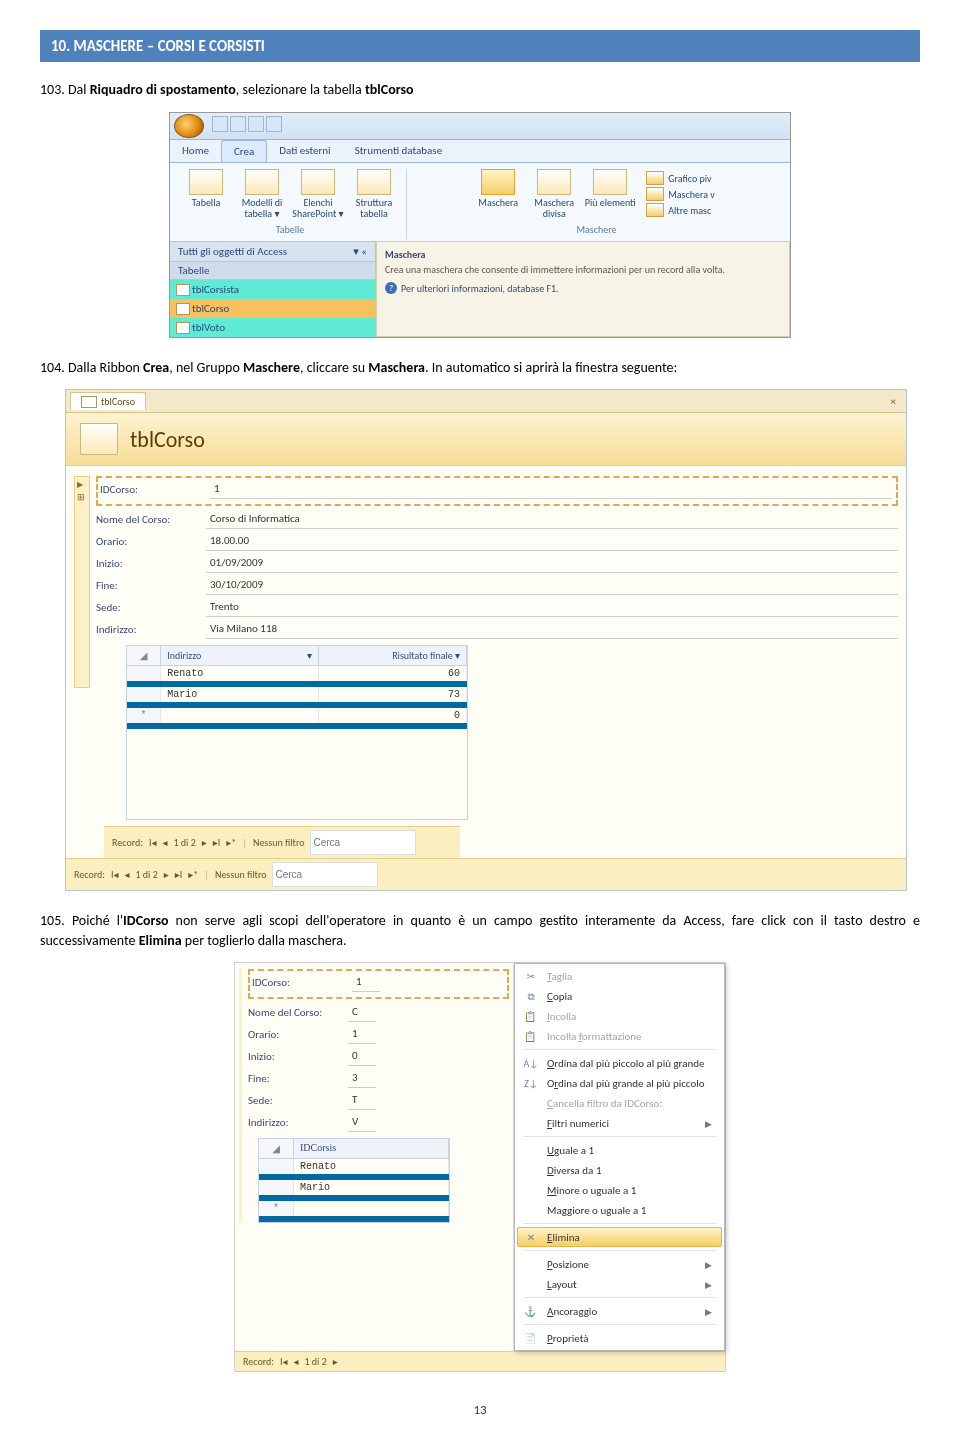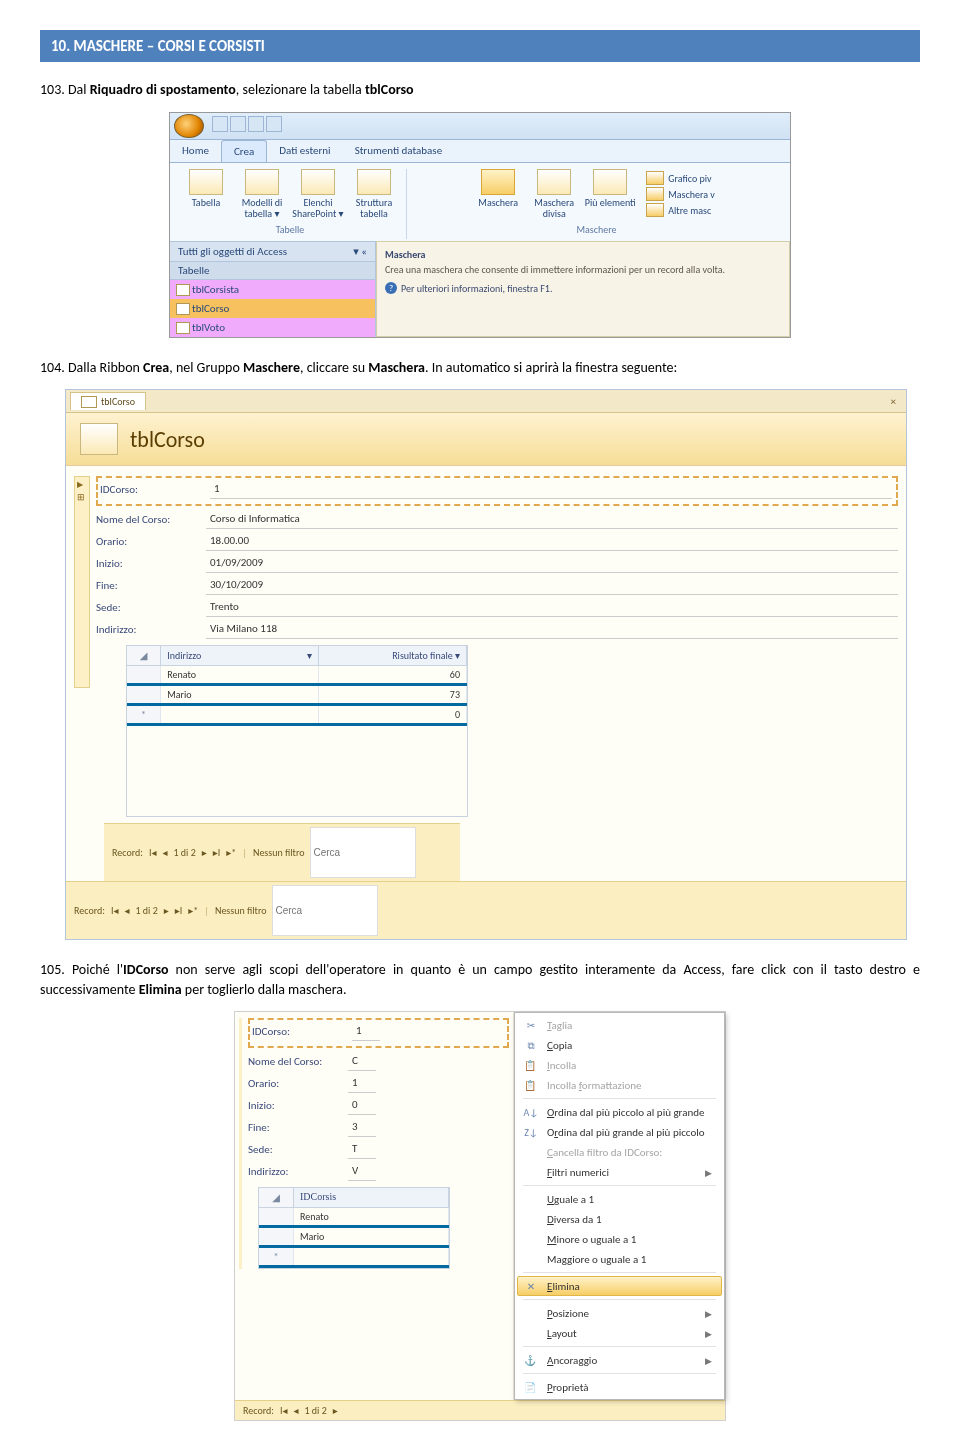--- a/index.html
+++ b/index.html
@@ -100,21 +100,21 @@
   }
   .ribbon-icon.sel .glyph { background: linear-gradient(#fff2c8,#f7ce67); border-color:#d9a637; }
   .ribbon-icon .lbl { font-size:10px; color:#2a4a7a; line-height:1.1; }
   .group-label { font-size:10px; color:#5e7aa2; margin-top:4px; text-align:center; }
   .ribbon-side { padding: 2px 6px; display:flex; flex-direction:column; gap:2px; }
   .ribbon-side-row { display:flex; align-items:flex-end; gap:4px; color:#2a4a7a; font-size:10px; }
   .mini-glyph { width:16px; height:12px; background:linear-gradient(#fff,#f7ce67); border:1px solid #caa34d; }
 
   .lower-area { display:flex; }
   .nav-pane {
-    background:#f0abfc; width:205px;
+    background:#5eead4; width:205px;
     border-top:1px solid #b3c5dc; border-right:1px solid #b3c5dc;
     font-size:11px;
   }
   .nav-header { background:#d7e3f1; padding:3px 8px; color:#2a4a7a; display:flex; justify-content:space-between; border-bottom:1px solid #b3c5dc;}
   .nav-cat { background:#cfdceb; padding:2px 8px; color:#2a4a7a; border-bottom:1px solid #b3c5dc;}
   .nav-item { padding:3px 8px 3px 22px; color:#2a4a7a; position:relative; }
   .nav-item::before {
     content:""; position:absolute; left:6px; top:4px; width:12px; height:10px;
     background:#fff; border:1px solid #b19854;
   }
@@ -156,30 +156,30 @@
   .idcorso-box { border:2px dashed #e1a84e; padding:2px 4px 2px 2px; margin-bottom:4px; }
   .frow { display:flex; align-items:center; margin-bottom:3px; }
   .flabel { width:110px; color:#3a4a7a; font-size:11px; }
   .fval { flex:1; border-bottom:1px solid #ccc; padding:2px 4px; font-size:11px; color:#333; min-height:14px; }
   .subgrid {
     margin: 6px 0 0 30px; width: 340px;
     border:1px solid #c9d3e0;
   }
   .sg-head { display:flex; background:#eef3f9; border-bottom:1px solid #c9d3e0; }
   .sg-head div { padding:3px 6px; font-size:10px; color:#3a4a7a; border-right:1px solid #c9d3e0; }
-  .sg-row { display:flex; border-bottom:3px solid #0369a1; }
+  .sg-row { display:flex; border-bottom:6px solid #0369a1;font-family:Liberation Mono, monospace; }
   .sg-row div { padding:2px 6px; border-right:1px solid #e2e7ef; font-size:10px; color:#333; }
   .sg-c1 { width:22px; background:#f4f6fa; text-align:center; color:#7a88a0 !important;}
   .sg-c2 { width:150px; }
   .sg-c3 { width:140px; text-align:right; }
   .sg-empty { height:90px; }
   .recnav { background:#fbeec1; border-top:1px solid #e5d089; padding:3px 8px; font-size:10px; color:#6b5720; display:flex; align-items:center; gap:6px;}
   .recnav .navbtn { color:#6b5720; }
   .recnav .sep { color:#c5b178; }
-  .recnav input { width:100px; border:1px solid #ddd; font-size:10px; padding:19px 2px;}
+  .recnav input { width:100px; border:1px solid #ddd; font-size:10px; padding:6px 2px;}
 
   
   .ctx-wrap {
     display:inline-block; border:1px solid #cfcfcf; text-align:left; width:490px; background:#fff; font-size:11px;
   }
   .ctx-top { display:flex; }
   .ctx-form-left {
     background:#fefdf6; padding:6px 4px 0 4px; flex:1;
     border-right:1px solid #e9e3d2;
   }
@@ -292,21 +292,21 @@
         </div>
         <div class="nav-item">tblCorsista</div>
         <div class="nav-item sel">tblCorso</div>
         <div class="nav-item">tblVoto</div>
       </div>
       <div class="screentip">
         <div class="tt-title">Maschera</div>
         <div class="tt-desc">Crea una maschera che consente di immettere informazioni per un record alla volta.</div>
         <div class="tt-help">
           <div class="q">?</div>
-          <span>Per ulteriori informazioni, finestra F1.</span>
+          <span>Per ulteriori informazioni, database F1.</span>
         </div>
       </div>
     </div>
   </div>
 </div>
 
 <p class="paragraph">
   <span class="num">104.</span>
   <span>Dalla Ribbon </span><b>Crea</b><span>, nel Gruppo </span><b>Maschere</b><span>, cliccare su </span><b>Maschera</b><span>. In automatico si aprirà la finestra seguente:</span>
 </p>

